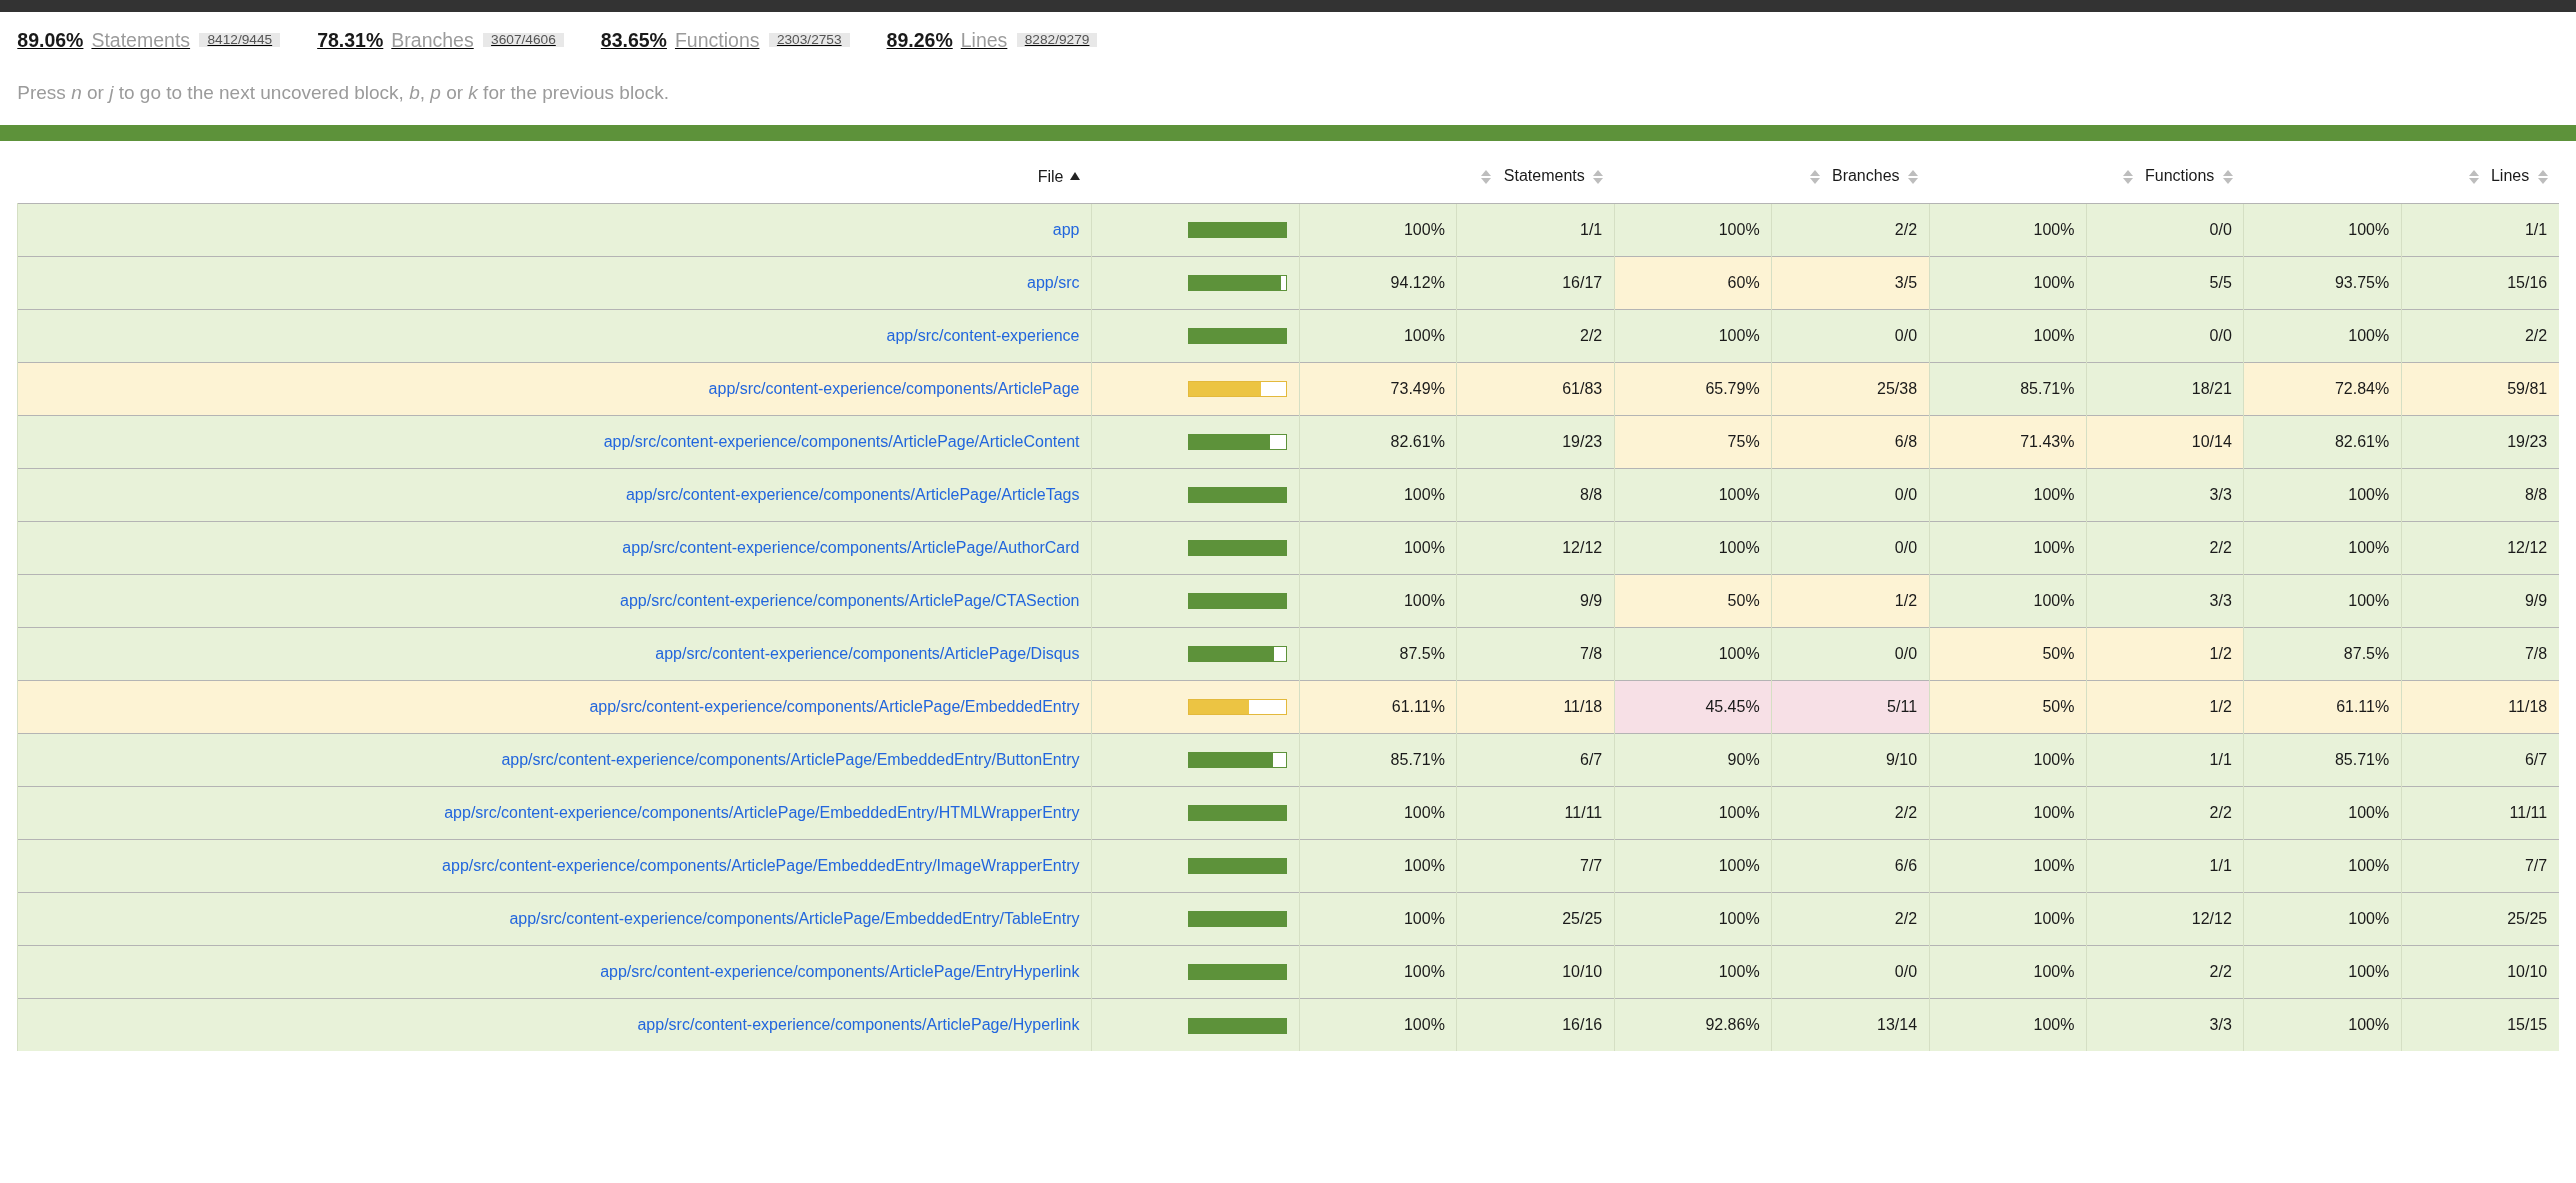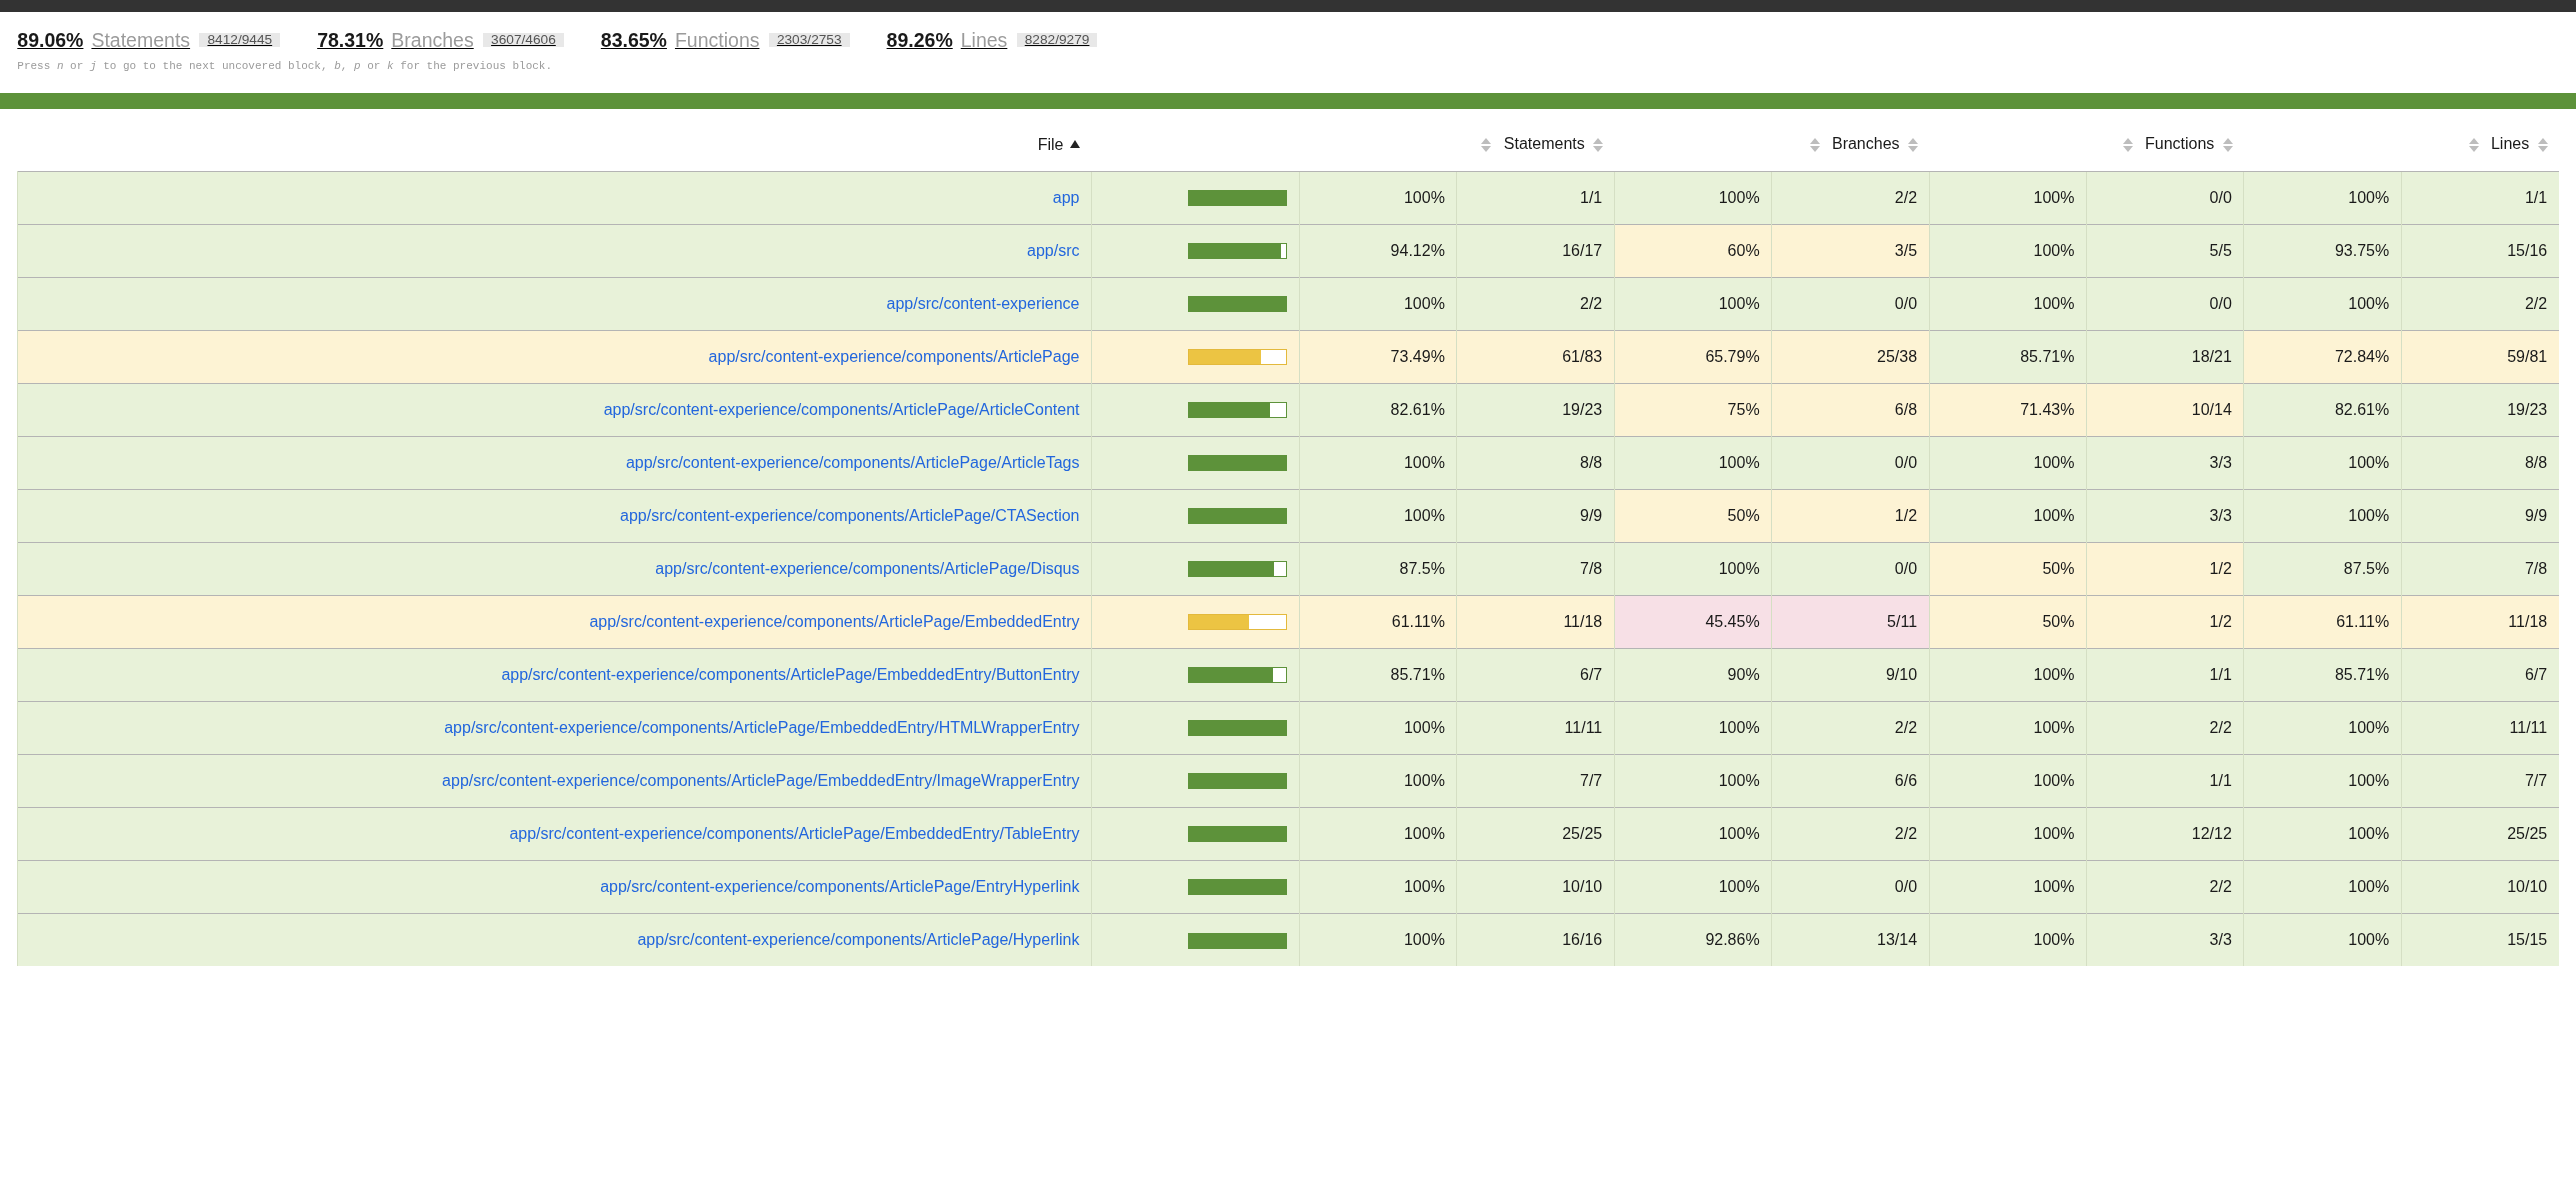--- a/index.html
+++ b/index.html
@@ -50,24 +50,23 @@
   }
   .summary-fraction {
     font-size: 13.7px;
     color: #555;
     background: #e8e8e8;
     border-radius: 0;
     padding: 0 8px;
     line-height: 1;
   }
   .hint {
-    margin: 8px 0 0 0;
-    font-size: 11px;
+    margin: 30px 0 0 0;
+    font-size: 19px;
     color: #9b9b9b;
-    font-family: Liberation Mono, monospace;
   }
   .hint i { font-style: italic; }
   .green-bar {
     margin-top: 21.6px;
     height: 16px;
     background: #5d923a;
     width: 100%;
   }
   table.coverage {
     width: 100%;
@@ -307,20 +306,32 @@
           <td class="cov-high">100%</td>
           <td class="cov-high">8/8</td>
           <td class="cov-high">100%</td>
           <td class="cov-high">0/0</td>
           <td class="cov-high">100%</td>
           <td class="cov-high">3/3</td>
           <td class="cov-high">100%</td>
           <td class="cov-high">8/8</td>
         </tr>
         <tr>
+          <td class="file cov-high"><a href="#">app/src/content-experience/components/ArticlePage/AuthorCard</a></td>
+          <td class="pic cov-high"><div class="bar-track t-high"><div class="bar-fill f-high" style="width: 100%;"></div></div></td>
+          <td class="cov-high">100%</td>
+          <td class="cov-high">12/12</td>
+          <td class="cov-high">100%</td>
+          <td class="cov-high">0/0</td>
+          <td class="cov-high">100%</td>
+          <td class="cov-high">2/2</td>
+          <td class="cov-high">100%</td>
+          <td class="cov-high">12/12</td>
+        </tr>
+        <tr>
           <td class="file cov-high"><a href="#">app/src/content-experience/components/ArticlePage/CTASection</a></td>
           <td class="pic cov-high"><div class="bar-track t-high"><div class="bar-fill f-high" style="width: 100%;"></div></div></td>
           <td class="cov-high">100%</td>
           <td class="cov-high">9/9</td>
           <td class="cov-medium">50%</td>
           <td class="cov-medium">1/2</td>
           <td class="cov-high">100%</td>
           <td class="cov-high">3/3</td>
           <td class="cov-high">100%</td>
           <td class="cov-high">9/9</td>

